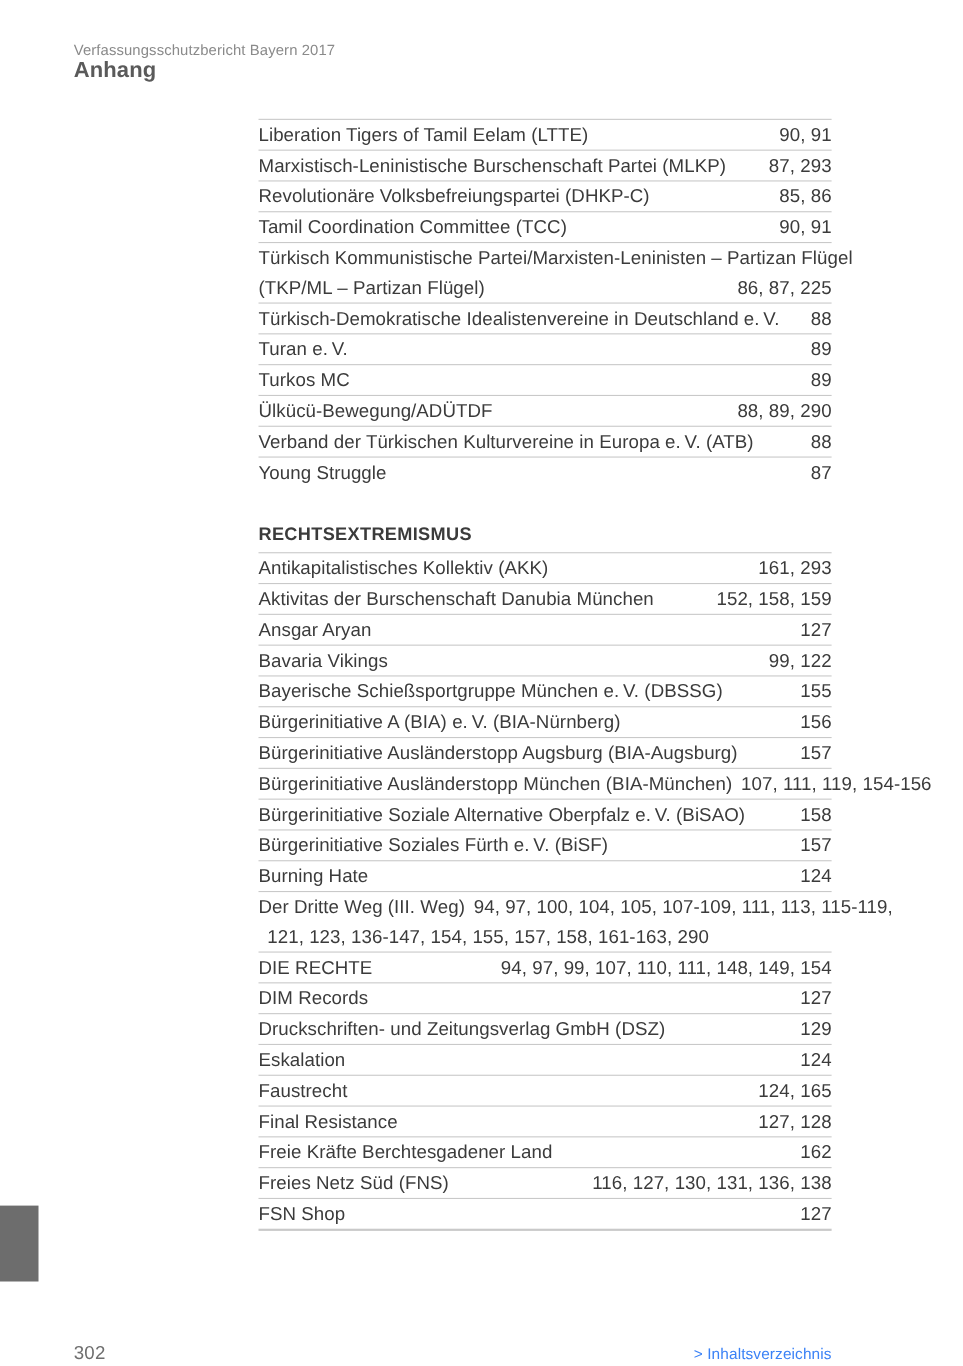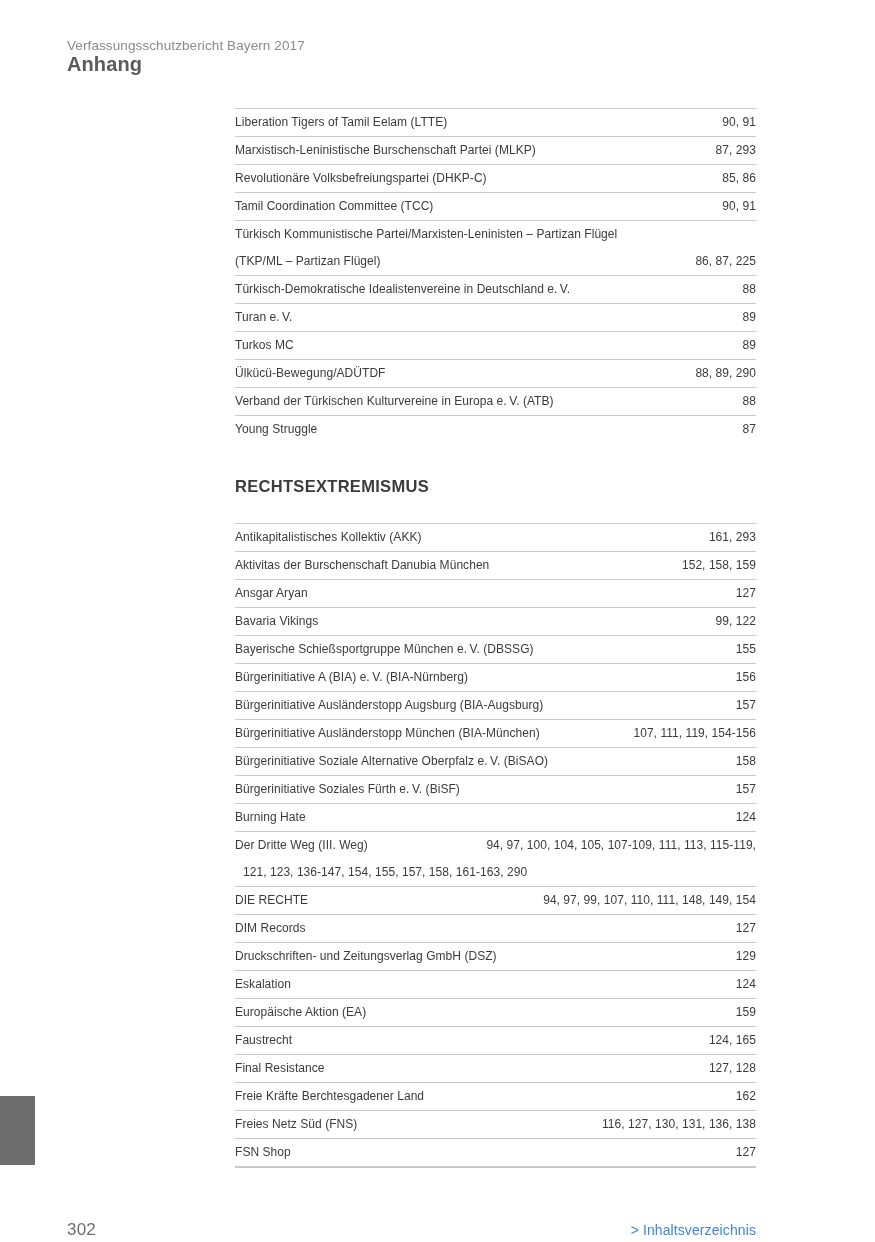--- a/index.html
+++ b/index.html
@@ -51,21 +51,21 @@
     border-top: 1px solid #c9c9c9;
     padding: 0;
   }
   .entry:first-child {
     border-top: 1px solid #c9c9c9;
   }
   .entry-line {
     display: flex;
     justify-content: space-between;
     align-items: baseline;
-    font-size: 12px;
+    font-size: 17px;
     line-height: 27px;
     color: #3b3b3b;
     letter-spacing: 0.05px;
   }
   .entry-label {
     white-space: nowrap;
   }
   .entry-pages {
     white-space: nowrap;
     text-align: right;
@@ -81,21 +81,21 @@
     line-height: 0;
   }
 
   
   .section-heading {
     font-size: 16.5px;
     font-weight: bold;
     color: #3b3b3b;
     letter-spacing: 0.3px;
     margin-top: 33px;
-    margin-bottom: 27px;
+    margin-bottom: 6px;
     line-height: 20px;
   }
 
   
   .tab-marker {
     position: absolute;
     left: 0;
     top: 1096px;
     width: 35px;
     height: 69px;
@@ -303,26 +303,20 @@
         </div>
       </div>
       <div class="entry">
         <div class="entry-line">
           <span class="entry-label">Eskalation</span>
           <span class="entry-pages">124</span>
         </div>
       </div>
       <div class="entry">
         <div class="entry-line">
-          <span class="entry-label">Europäische Aktion (EA)</span>
-          <span class="entry-pages">159</span>
-        </div>
-      </div>
-      <div class="entry">
-        <div class="entry-line">
           <span class="entry-label">Faustrecht</span>
           <span class="entry-pages">124, 165</span>
         </div>
       </div>
       <div class="entry">
         <div class="entry-line">
           <span class="entry-label">Final Resistance</span>
           <span class="entry-pages">127, 128</span>
         </div>
       </div>

